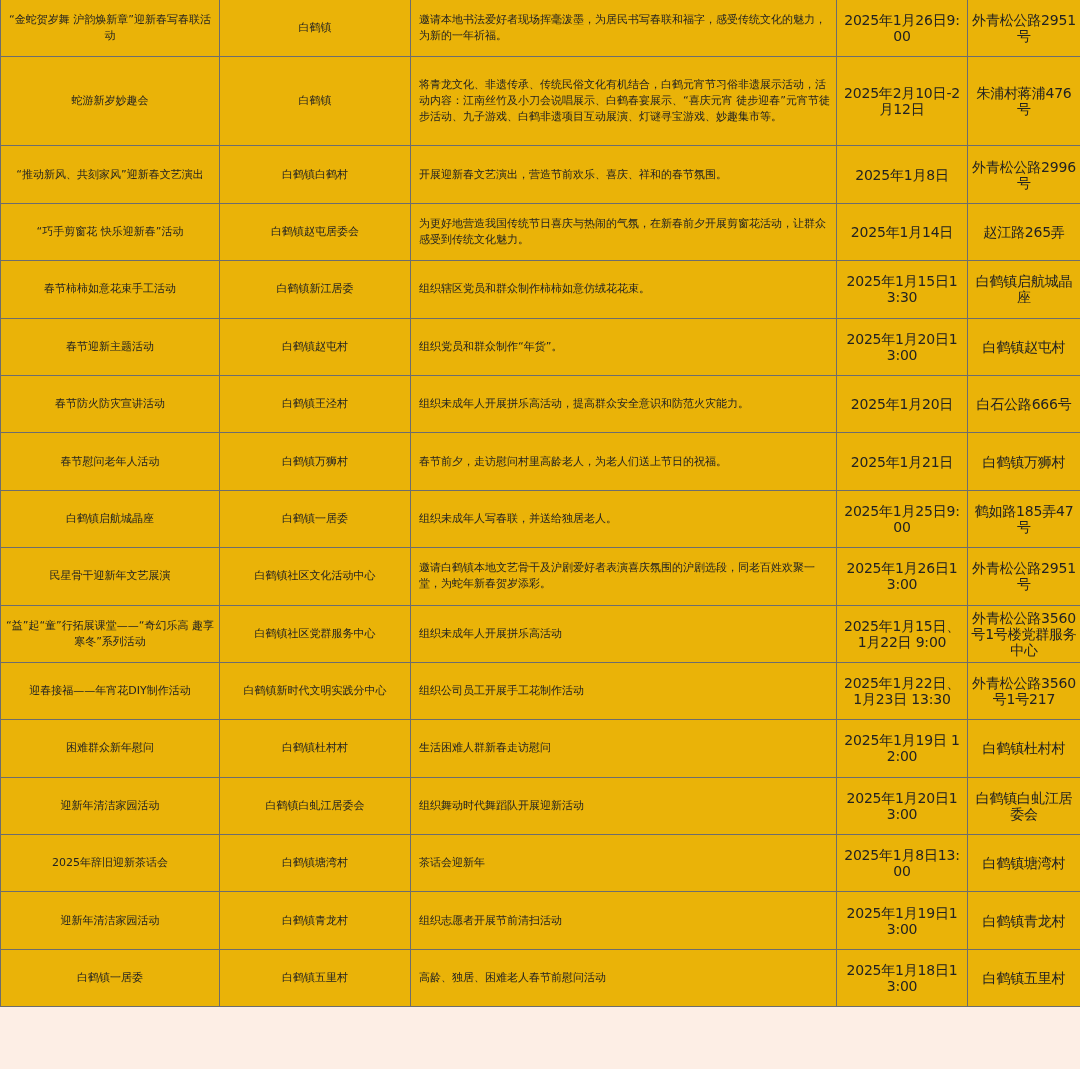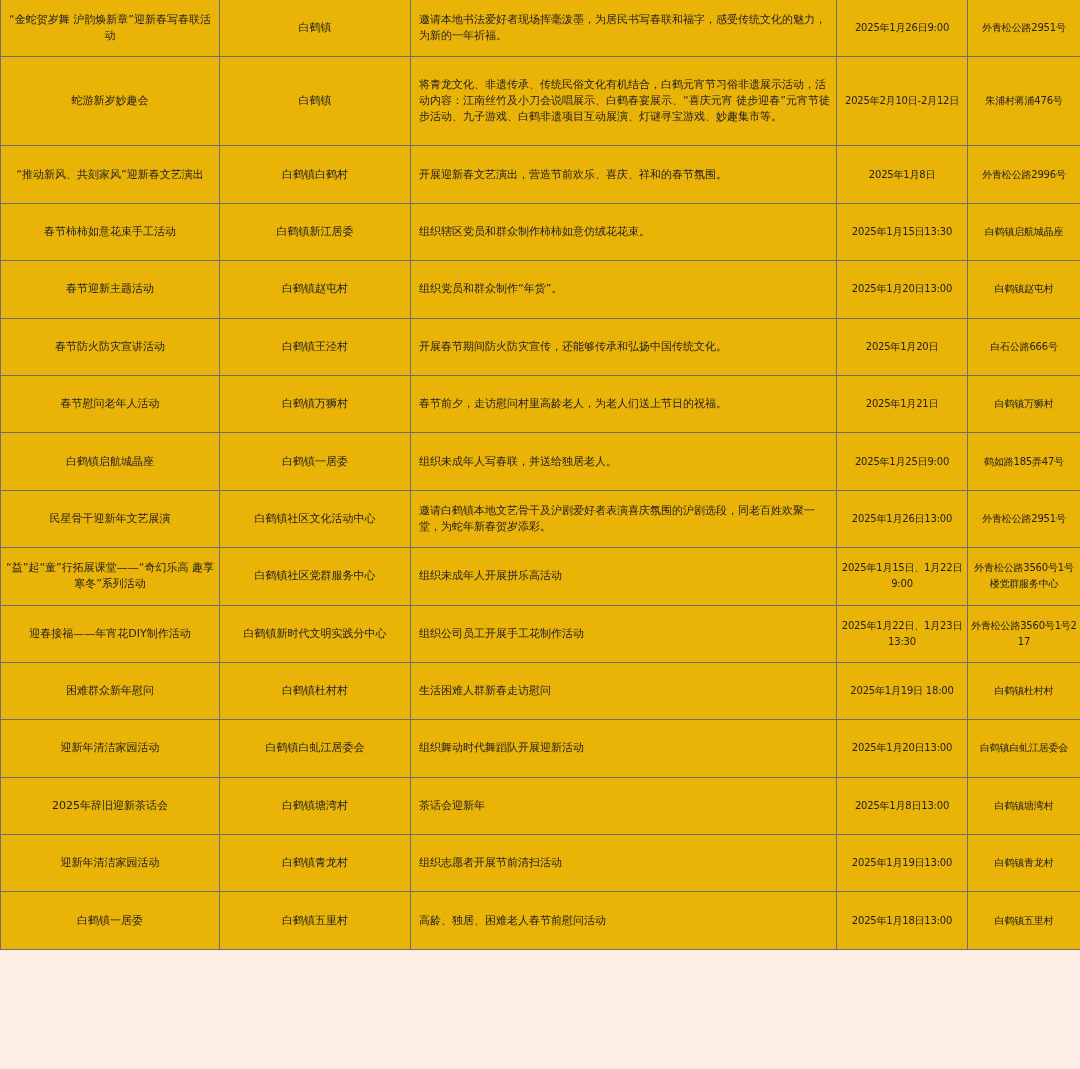--- a/index.html
+++ b/index.html
@@ -36,21 +36,21 @@
       border: 1px solid #6d6d6d;
       font-size: 11px;
       line-height: 16px;
       padding: 0 3px;
       vertical-align: middle;
       overflow: hidden;
       word-break: break-all;
     }
     td.center { text-align: center; }
     td.left { text-align: left; padding-left: 8px; }
-    td.time, td.place { font-size: 10px; letter-spacing: -0.2px; }
+    td.time, td.place { font-size: 14px; letter-spacing: -0.2px; }
     tr { height: 57.4px; }
     tr.tall { height: 89px; }
   </style>
 </head>
 <body>
 
 <div class="table-wrap">
   <table>
     <colgroup>
       <col class="c-name">
@@ -75,37 +75,44 @@
           <td class="center place">朱浦村蒋浦476号</td>
         </tr>
       <tr>
           <td class="center">“推动新风、共刻家风”迎新春文艺演出</td>
           <td class="center">白鹤镇白鹤村</td>
           <td class="left">开展迎新春文艺演出，营造节前欢乐、喜庆、祥和的春节氛围。</td>
           <td class="center time">2025年1月8日</td>
           <td class="center place">外青松公路2996号</td>
         </tr>
       <tr>
+          <td class="center">“巧手剪窗花 快乐迎新春”活动</td>
+          <td class="center">白鹤镇赵屯居委会</td>
+          <td class="left">为更好地营造我国传统节日喜庆与热闹的气氛，在新春前夕开展剪窗花活动，让群众感受到传统文化魅力。</td>
+          <td class="center time">2025年1月14日</td>
+          <td class="center place">赵江路265弄</td>
+        </tr>
+      <tr>
           <td class="center">春节柿柿如意花束手工活动</td>
           <td class="center">白鹤镇新江居委</td>
           <td class="left">组织辖区党员和群众制作柿柿如意仿绒花花束。</td>
           <td class="center time">2025年1月15日13:30</td>
           <td class="center place">白鹤镇启航城晶座</td>
         </tr>
       <tr>
           <td class="center">春节迎新主题活动</td>
           <td class="center">白鹤镇赵屯村</td>
           <td class="left">组织党员和群众制作“年货”。</td>
           <td class="center time">2025年1月20日13:00</td>
           <td class="center place">白鹤镇赵屯村</td>
         </tr>
       <tr>
           <td class="center">春节防火防灾宣讲活动</td>
           <td class="center">白鹤镇王泾村</td>
-          <td class="left">开展春节期间防火防灾宣传，还能够传承和弘扬中国传统文化。</td>
+          <td class="left">组织未成年人开展拼乐高活动，提高群众安全意识和防范火灾能力。</td>
           <td class="center time">2025年1月20日</td>
           <td class="center place">白石公路666号</td>
         </tr>
       <tr>
           <td class="center">春节慰问老年人活动</td>
           <td class="center">白鹤镇万狮村</td>
           <td class="left">春节前夕，走访慰问村里高龄老人，为老人们送上节日的祝福。</td>
           <td class="center time">2025年1月21日</td>
           <td class="center place">白鹤镇万狮村</td>
         </tr>
@@ -134,21 +141,21 @@
           <td class="center">迎春接福——年宵花DIY制作活动</td>
           <td class="center">白鹤镇新时代文明实践分中心</td>
           <td class="left">组织公司员工开展手工花制作活动</td>
           <td class="center time">2025年1月22日、1月23日 13:30</td>
           <td class="center place">外青松公路3560号1号217</td>
         </tr>
       <tr>
           <td class="center">困难群众新年慰问</td>
           <td class="center">白鹤镇杜村村</td>
           <td class="left">生活困难人群新春走访慰问</td>
-          <td class="center time">2025年1月19日 18:00</td>
+          <td class="center time">2025年1月19日 12:00</td>
           <td class="center place">白鹤镇杜村村</td>
         </tr>
       <tr>
           <td class="center">迎新年清洁家园活动</td>
           <td class="center">白鹤镇白虬江居委会</td>
           <td class="left">组织舞动时代舞蹈队开展迎新活动</td>
           <td class="center time">2025年1月20日13:00</td>
           <td class="center place">白鹤镇白虬江居委会</td>
         </tr>
       <tr>

